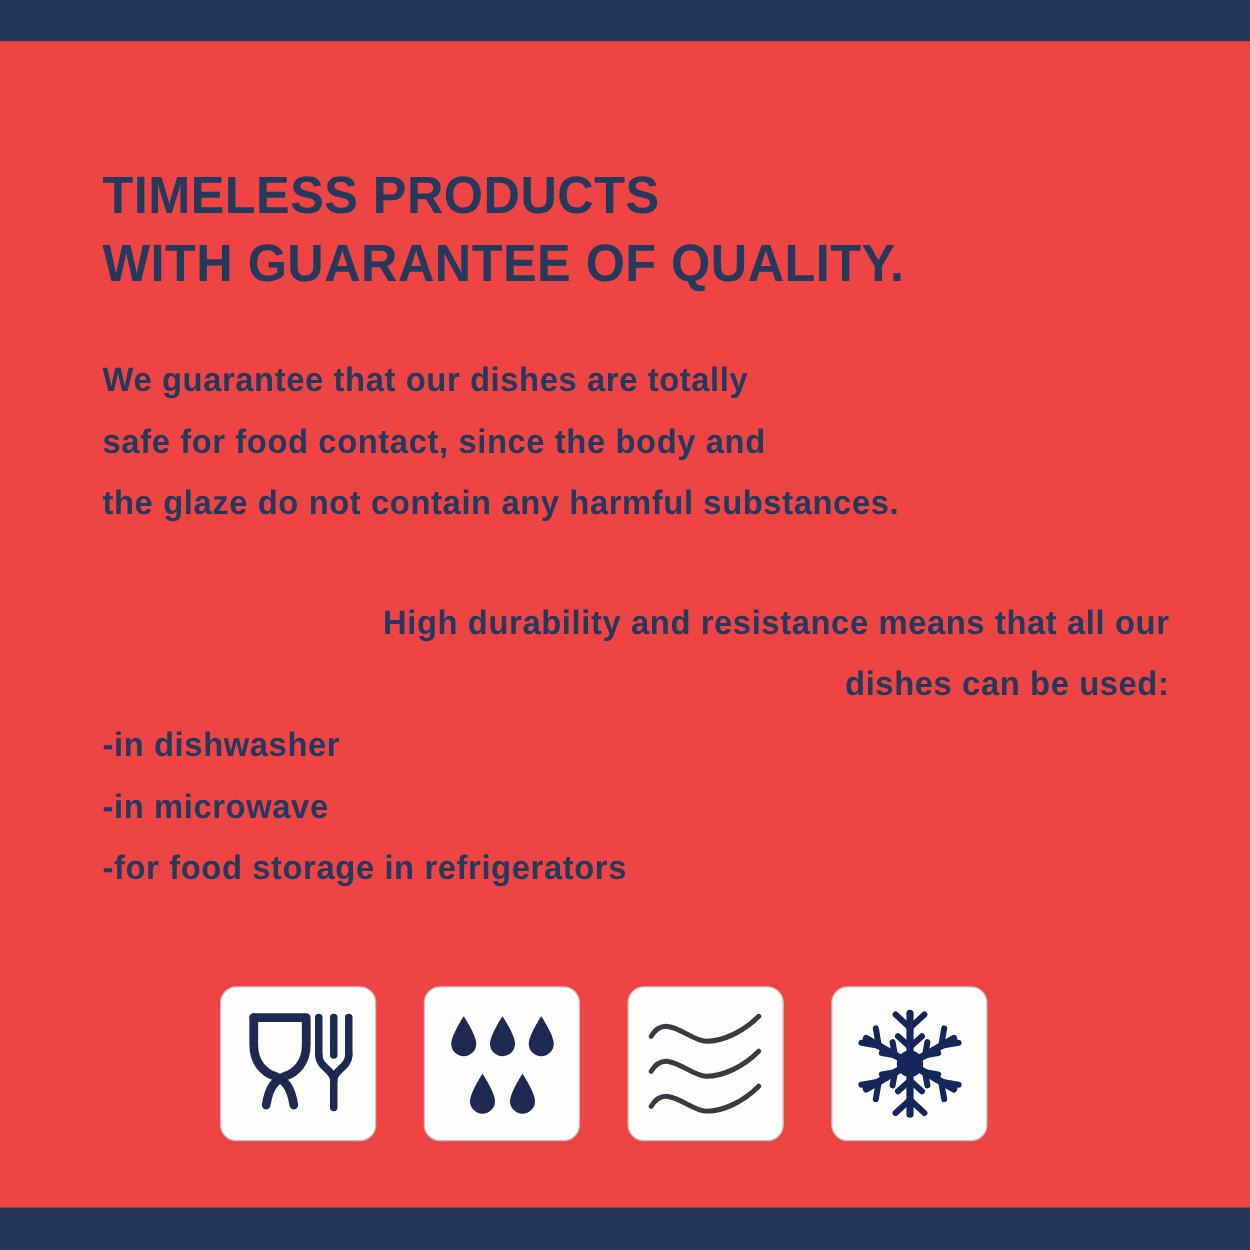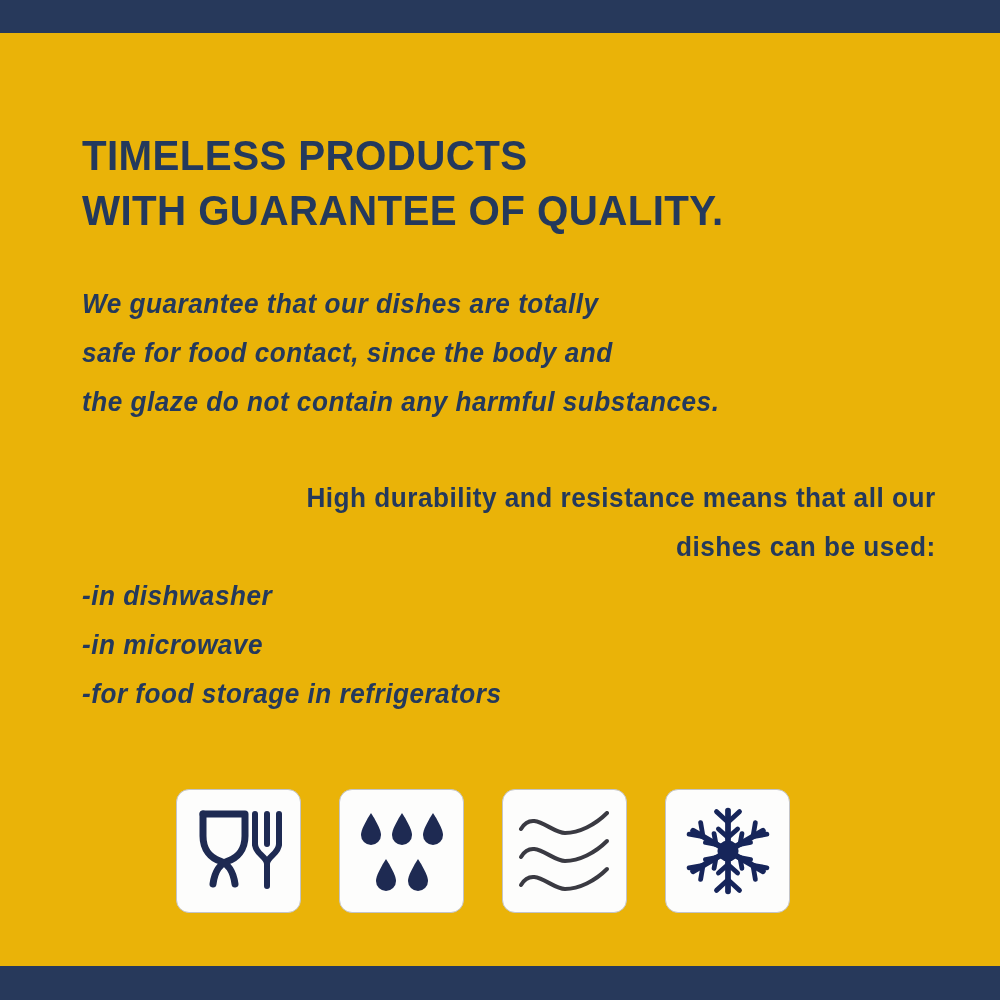--- a/index.html
+++ b/index.html
@@ -7,21 +7,21 @@
     padding: 0;
     background: #ffffff;
   }
   body {
     font-family: "Liberation Sans", sans-serif;
   }
   .page {
     position: relative;
     width: 1000px;
     height: 1000px;
-    background: #eab308;
+    background: #ef4444;
     overflow: hidden;
     box-sizing: border-box;
   }
   .bar {
     position: absolute;
     left: 0;
     width: 1000px;
     background: #27395b;
   }
   .bar-top {
@@ -59,23 +59,23 @@
     font-weight: bold;
     font-size: 27px;
     line-height: 49px;
     letter-spacing: 0.5px;
     margin: 0;
     transform: scaleX(0.97);
     transform-origin: left top;
     white-space: nowrap;
   }
 
-  .block-1 { margin-top: 42px; font-style: italic; }
+  .block-1 { margin-top: 42px; }
   .block-2 { margin-top: 47px; text-align: right; }
-  .list-lines { margin-top: 0; font-style: italic; }
+  .list-lines { margin-top: 0; }
 
   
   .icon-row {
     position: absolute;
     left: 176px;
     top: 789px;
     display: flex;
     gap: 38px;
   }
   .icon-box {

